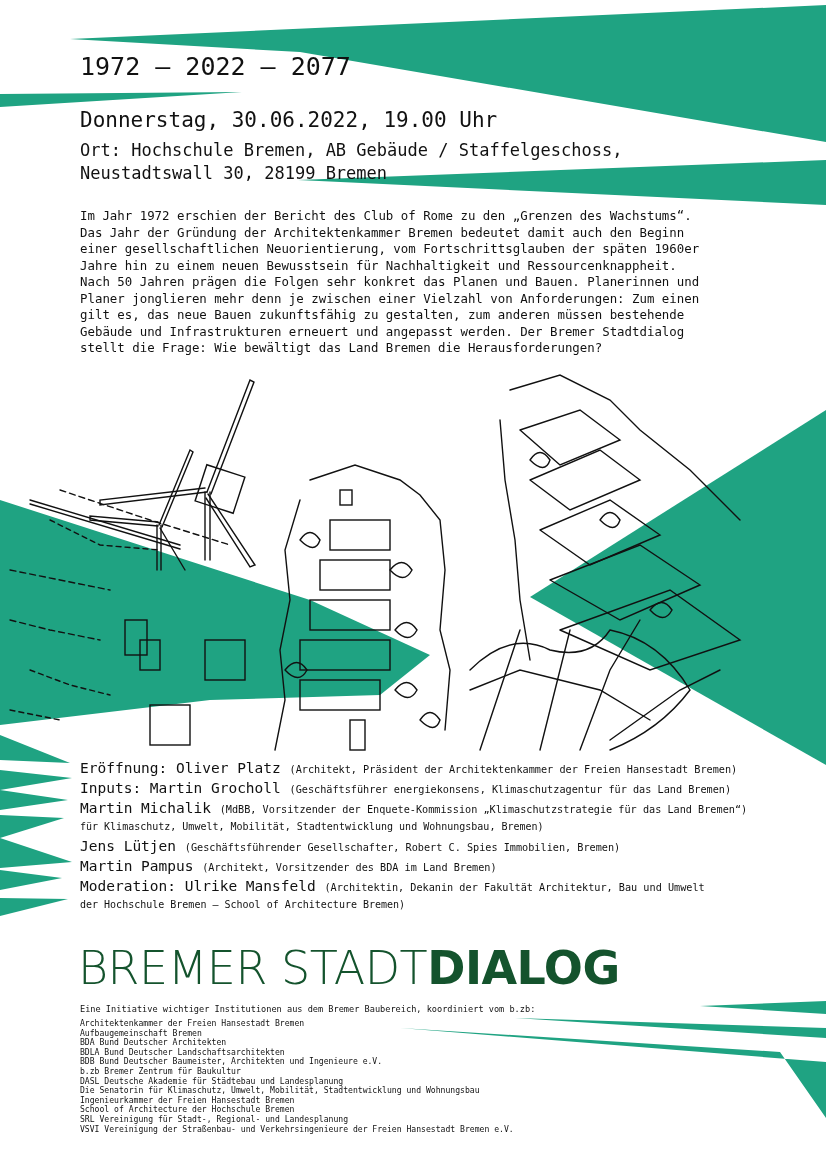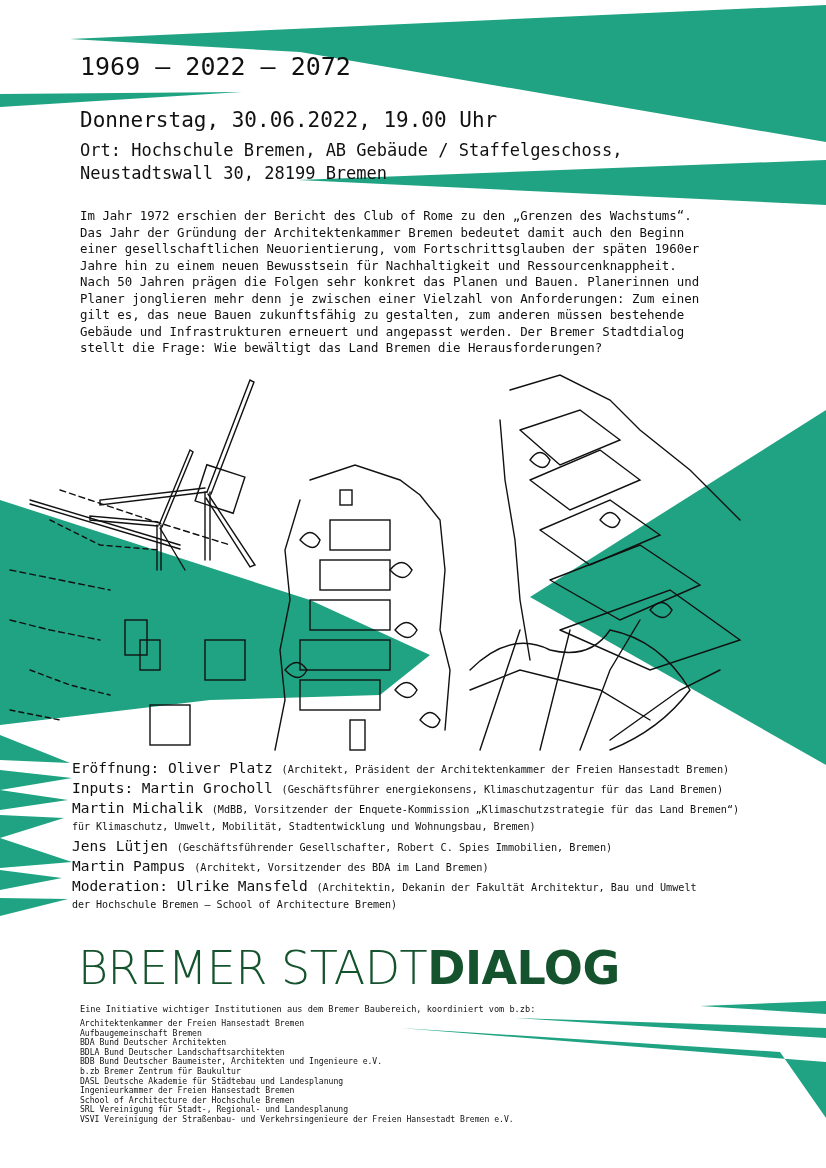--- a/index.html
+++ b/index.html
@@ -6,21 +6,21 @@
   body { width: 826px; height: 1168px; position: relative; overflow: hidden; font-family: "DejaVu Sans Mono", "Liberation Mono", monospace; color: #111; }
   .bg-svg { position: absolute; left: 0; top: 0; width: 826px; height: 1168px; z-index: 0; }
   .illus-svg { position: absolute; left: 0; top: 370px; width: 826px; height: 390px; z-index: 1; }
   .txt { position: absolute; z-index: 2; white-space: nowrap; }
   .years { left: 80px; top: 52px; font-size: 25px; letter-spacing: 0px; font-family: "DejaVu Sans Mono", monospace; }
   .date { left: 80px; top: 108px; font-size: 21px; font-family: "DejaVu Sans Mono", monospace; }
   .place1 { left: 80px; top: 140px; font-size: 17px; }
   .place2 { left: 80px; top: 163px; font-size: 17px; }
   .intro { position: absolute; z-index: 2; left: 80px; top: 208px; width: 700px; font-size: 12.4px; line-height: 16.5px; }
   .intro div { white-space: nowrap; }
-  .speakers { position: absolute; z-index: 2; left: 72px; top: 758px; width: 700px; }
+  .speakers { position: absolute; z-index: 2; left: 80px; top: 758px; width: 700px; }
   .sp-line { white-space: nowrap; height: 20px; line-height: 20px; }
   .sp-main { font-size: 14.5px; }
   .sp-sub { font-size: 10.2px; }
   .sp-cont { font-size: 10px; height: 18px; line-height: 18px; }
   .logo { position: absolute; z-index: 2; left: 78px; top: 940px; font-family: "DejaVu Sans", "Liberation Sans", sans-serif; font-size: 46px; color: #14532d; letter-spacing: -0.5px; white-space: nowrap; line-height: 56px; }
   .logo .light { font-weight: 300; }
   .logo .bold { font-weight: 700; }
   .initiative { position: absolute; z-index: 2; left: 80px; top: 1004px; font-size: 8.6px; white-space: nowrap; }
   .members { position: absolute; z-index: 2; left: 80px; top: 1019px; font-size: 8.1px; line-height: 9.6px; }
   .members div { white-space: nowrap; }
@@ -125,21 +125,21 @@
       <polyline points="10,250 50,260 100,270" stroke-dasharray="6,4"></polyline>
       <polyline points="50,150 100,175 160,180" stroke-dasharray="5,4"></polyline>
       <polyline points="30,300 70,315 110,325" stroke-dasharray="5,4"></polyline>
       <polyline points="10,340 60,350" stroke-dasharray="5,4"></polyline>
       <line x1="30" y1="130" x2="180" y2="175"></line>
       <line x1="30" y1="134" x2="180" y2="179"></line>
     </g>
   </g>
 </svg>
 
-<div class="txt years">1969 – 2022 – 2072</div>
+<div class="txt years">1972 – 2022 – 2077</div>
 <div class="txt date">Donnerstag, 30.06.2022, 19.00 Uhr</div>
 <div class="txt place1">Ort: Hochschule Bremen, AB Gebäude / Staffelgeschoss,</div>
 <div class="txt place2">Neustadtswall 30, 28199 Bremen</div>
 
 <div class="intro">
   <div>Im Jahr 1972 erschien der Bericht des Club of Rome zu den „Grenzen des Wachstums“.</div>
   <div>Das Jahr der Gründung der Architektenkammer Bremen bedeutet damit auch den Beginn</div>
   <div>einer gesellschaftlichen Neuorientierung, vom Fortschrittsglauben der späten 1960er</div>
   <div>Jahre hin zu einem neuen Bewusstsein für Nachhaltigkeit und Ressourcenknappheit.</div>
   <div>Nach 50 Jahren prägen die Folgen sehr konkret das Planen und Bauen. Planerinnen und</div>
@@ -177,17 +177,18 @@
 <div class="initiative">Eine Initiative wichtiger Institutionen aus dem Bremer Baubereich, koordiniert vom b.zb:</div>
 
 <div class="members">
   <div>Architektenkammer der Freien Hansestadt Bremen</div>
   <div>Aufbaugemeinschaft Bremen</div>
   <div>BDA Bund Deutscher Architekten</div>
   <div>BDLA Bund Deutscher Landschaftsarchitekten</div>
   <div>BDB Bund Deutscher Baumeister, Architekten und Ingenieure e.V.</div>
   <div>b.zb Bremer Zentrum für Baukultur</div>
   <div>DASL Deutsche Akademie für Städtebau und Landesplanung</div>
+  <div>Die Senatorin für Klimaschutz, Umwelt, Mobilität, Stadtentwicklung und Wohnungsbau</div>
   <div>Ingenieurkammer der Freien Hansestadt Bremen</div>
   <div>School of Architecture der Hochschule Bremen</div>
   <div>SRL Vereinigung für Stadt-, Regional- und Landesplanung</div>
   <div>VSVI Vereinigung der Straßenbau- und Verkehrsingenieure der Freien Hansestadt Bremen e.V.</div>
 </div>
 
 </body></html>

